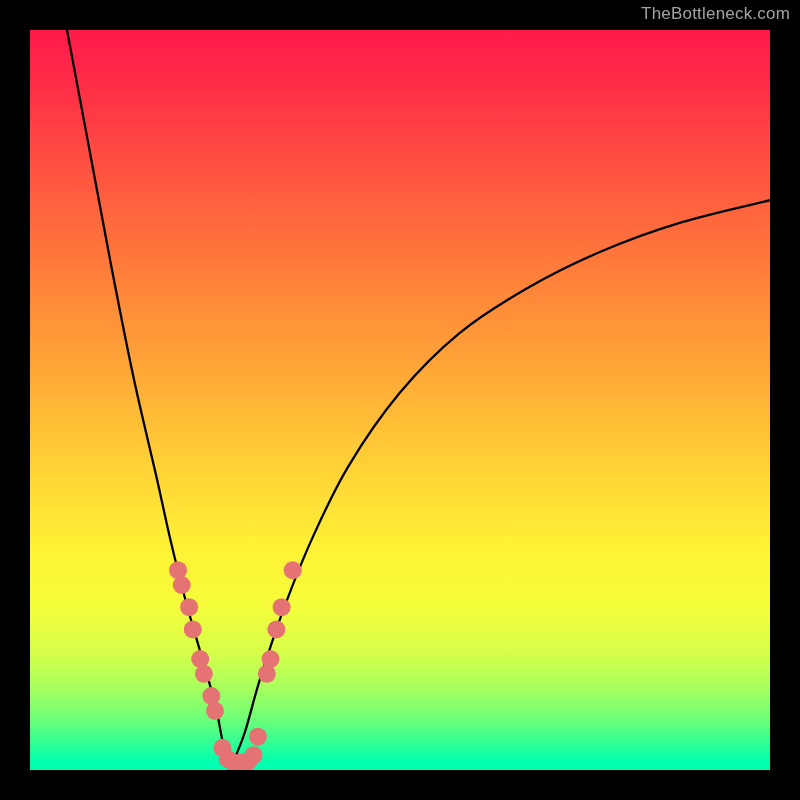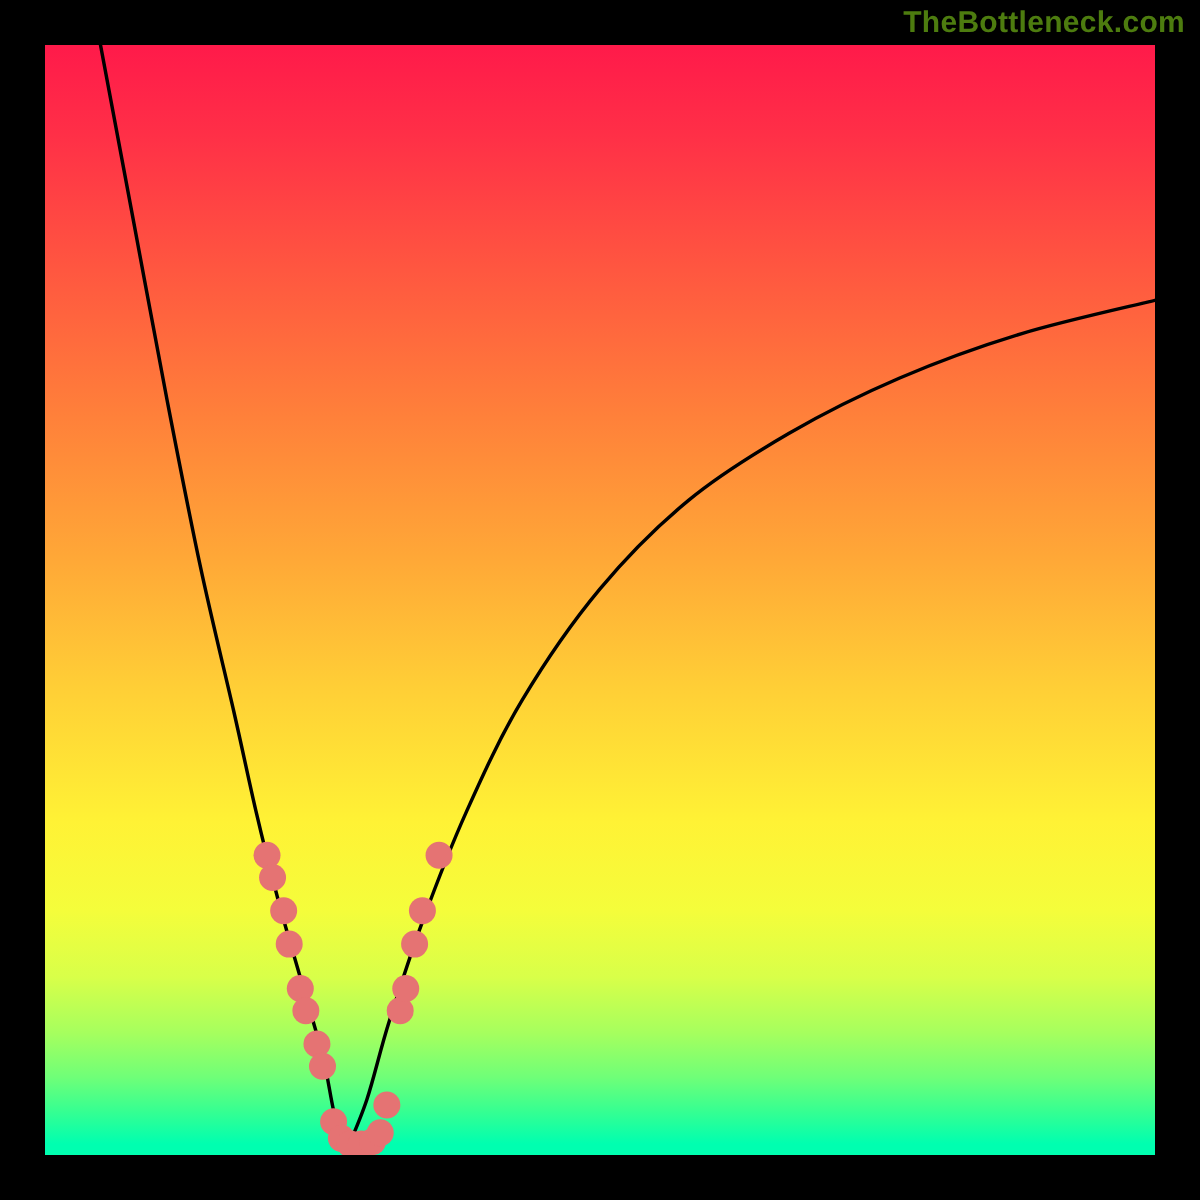--- a/index.html
+++ b/index.html
@@ -38,23 +38,23 @@
       #6fff78 93%,
       #37ff91 96%,
       #00ffb0 99%,
       #00ffb0 100%
     );
   }
   .watermark {
     position: absolute;
     top: 4px;
     right: 10px;
-    color: #4d7c0f;
-    font-size: 20px;
-    font-weight: 700;
+    color: #a3a3a3;
+    font-size: 17px;
+    font-weight: 400;
     letter-spacing: 0.2px;
     user-select: none;
   }
   svg.curves {
     position: absolute;
     left: 0; top: 0;
     width: 740px; height: 740px;
   }
   .curve {
     fill: none;

